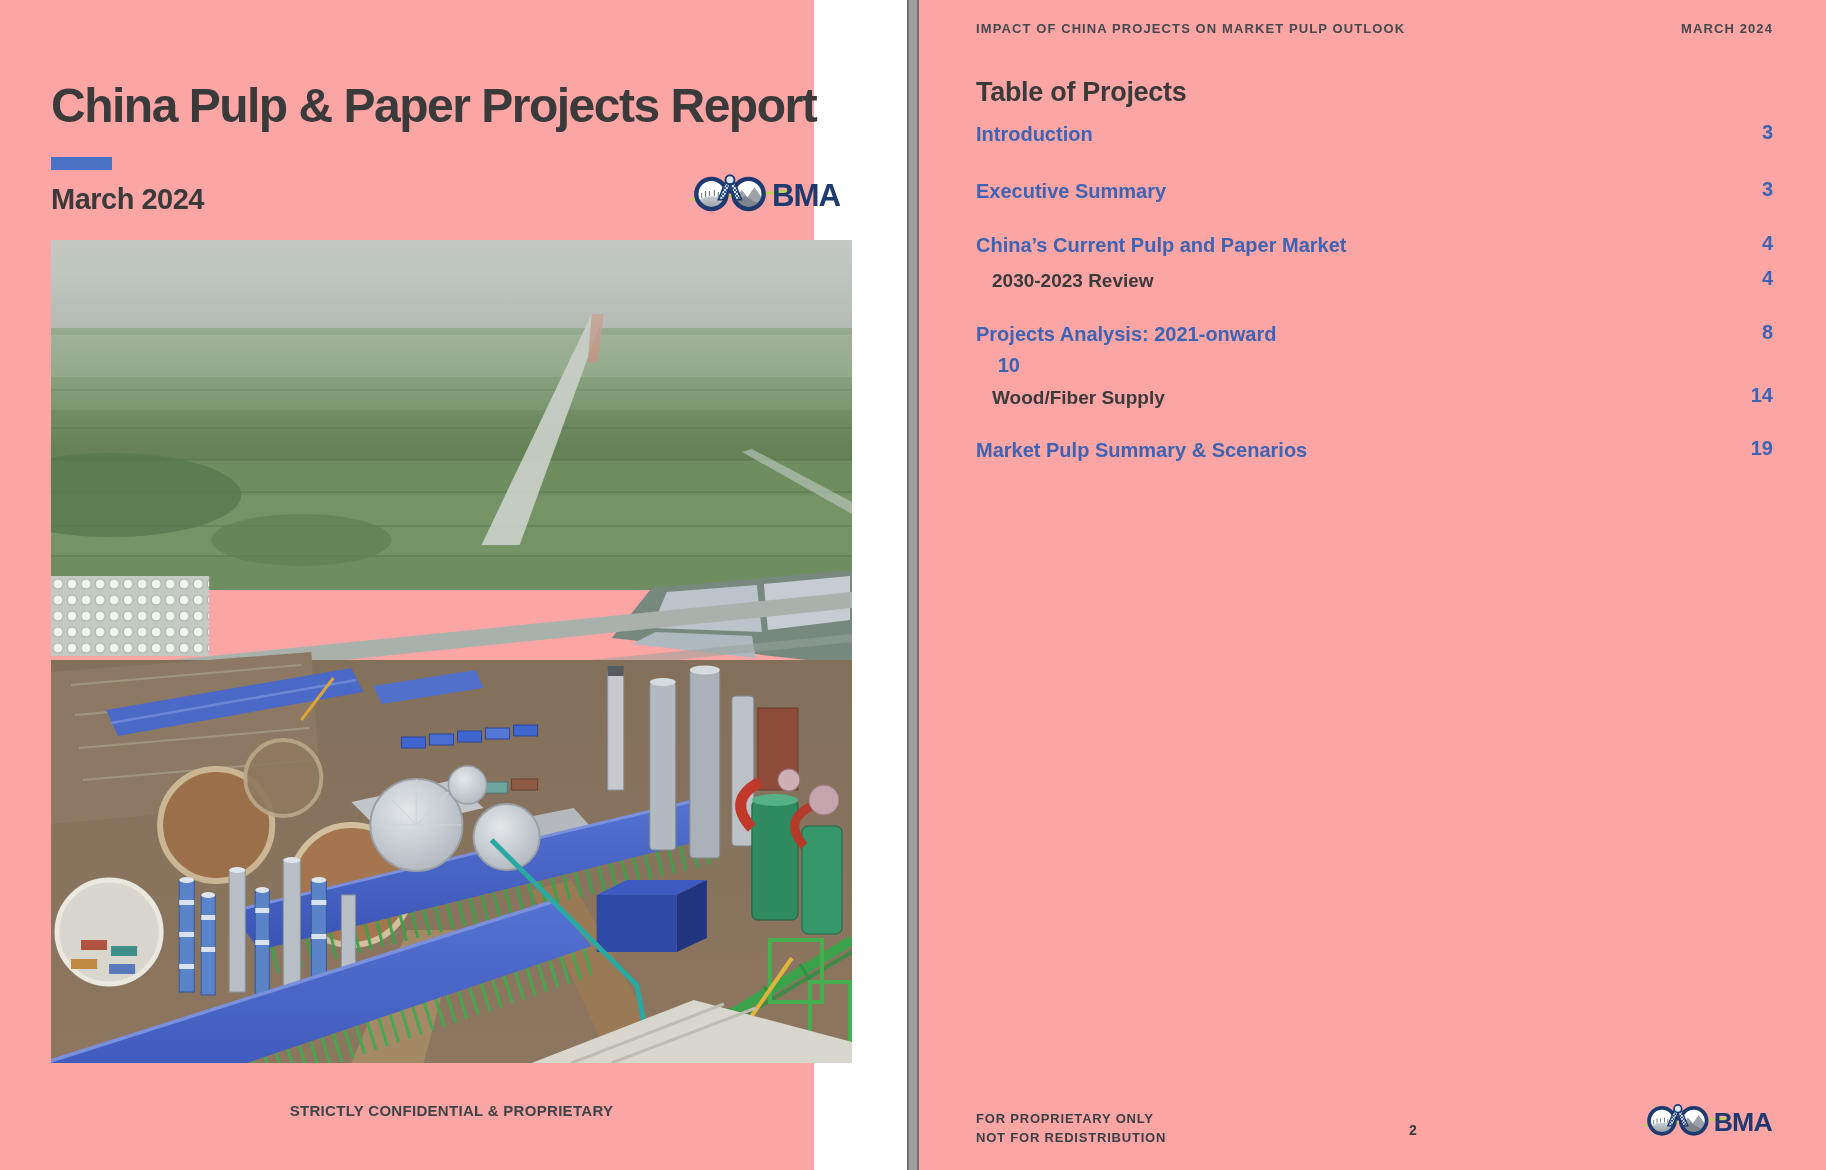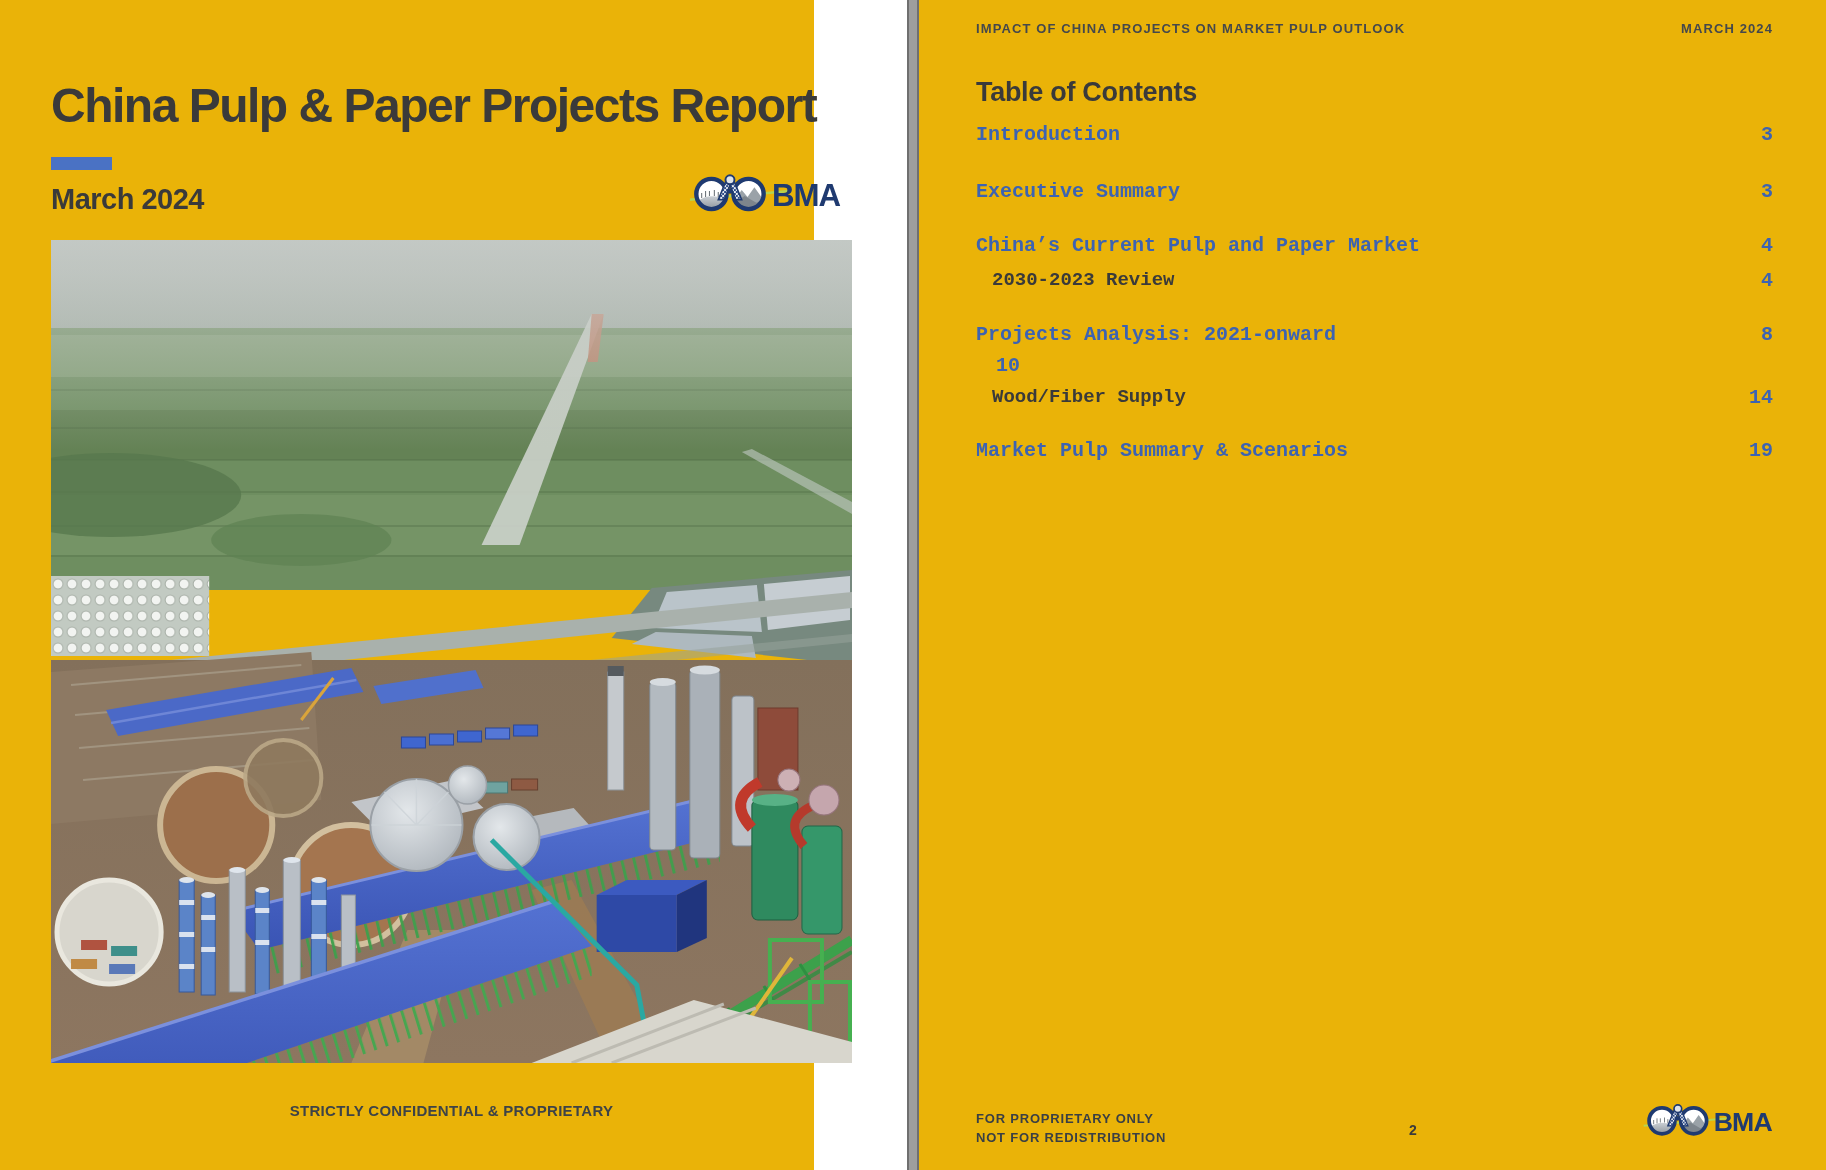--- a/index.html
+++ b/index.html
@@ -7,21 +7,21 @@
        font-family:"Liberation Sans","DejaVu Sans",sans-serif;
        -webkit-font-smoothing:antialiased;}
   .spread{position:relative;width:1826px;height:1170px;background:#fff;}
 
   
   .page-divider{position:absolute;left:907px;top:0;width:12px;height:1170px;
     background:var(--divider-gray,#9e9e9e);
     border-left:2px solid #6f6f6f;border-right:2px solid #6f6f6f;box-sizing:border-box;}
 
   
-  .page{position:absolute;top:0;height:1170px;background:#eab308;}
+  .page{position:absolute;top:0;height:1170px;background:#fca5a5;}
   .page-left{left:0;width:814px;}
   .page-right{left:919px;width:907px;}
 
   .cover-title{position:absolute;left:51px;top:48px;width:810px;
     font-size:48px;font-weight:700;letter-spacing:-1.5px;line-height:1.1;
     color:var(--title-ink,#3a3a3a);}
   .accent-dash{position:absolute;left:51px;top:157px;width:61px;height:13px;
     background:var(--accent-blue,#4a72c4);}
   .cover-date{position:absolute;left:51px;top:183px;font-size:29px;font-weight:700;
     letter-spacing:-0.5px;color:var(--title-ink,#3a3a3a);}
@@ -39,21 +39,21 @@
   
   .running-head{position:absolute;top:21px;font-size:13px;font-weight:700;
     letter-spacing:1.1px;color:#45484c;}
   .running-head.left{left:57px;}
   .running-head.right{right:53px;}
 
   .toc-title{position:absolute;left:57px;top:55px;font-size:27px;font-weight:700;
     color:var(--title-ink,#3a3a3a);letter-spacing:-0.3px;}
 
   .toc{position:absolute;left:57px;right:53px;top:114px;}
-  .toc-row{display:flex;align-items:center;font-family:Liberation Mono, monospace;}
+  .toc-row{display:flex;align-items:flex-start;}
   .toc-row .toc-label{flex:1;font-size:20px;font-weight:700;line-height:27px;
     color:var(--toc-blue,#3d63b2);}
   .toc-row .toc-page{min-width:44px;text-align:right;font-size:20px;font-weight:700;
     color:var(--toc-blue,#3d63b2);}
   .toc-row.sub .toc-label{font-size:19px;color:#3a3a3a;padding-left:16px;}
   .toc-row.wrap .toc-label{max-width:660px;}
   .r1{margin-top:7px;} .r2{margin-top:30px;} .r3{margin-top:27px;}
   .r4{margin-top:8px;}  .r5{margin-top:27px;} .r6{margin-top:6px;}
   .r7{margin-top:7px;}  .r8{margin-top:26px;}
 
@@ -307,21 +307,21 @@
     <div class="cover-footnote">STRICTLY CONFIDENTIAL &amp; PROPRIETARY</div>
   </section>
 
   <div class="page-divider"></div>
 
   <section class="page page-right">
 
     <div class="running-head left">IMPACT OF CHINA PROJECTS ON MARKET PULP OUTLOOK</div>
     <div class="running-head right">MARCH 2024</div>
 
-    <h2 class="toc-title">Table of Contents</h2>
+    <h2 class="toc-title">Table of Projects</h2>
 
     <nav class="toc">
       <div class="toc-row r1">
         <span class="toc-label">Introduction</span>
         <span class="toc-page">3</span>
       </div>
       <div class="toc-row r2">
         <span class="toc-label">Executive Summary</span>
         <span class="toc-page">3</span>
       </div>

